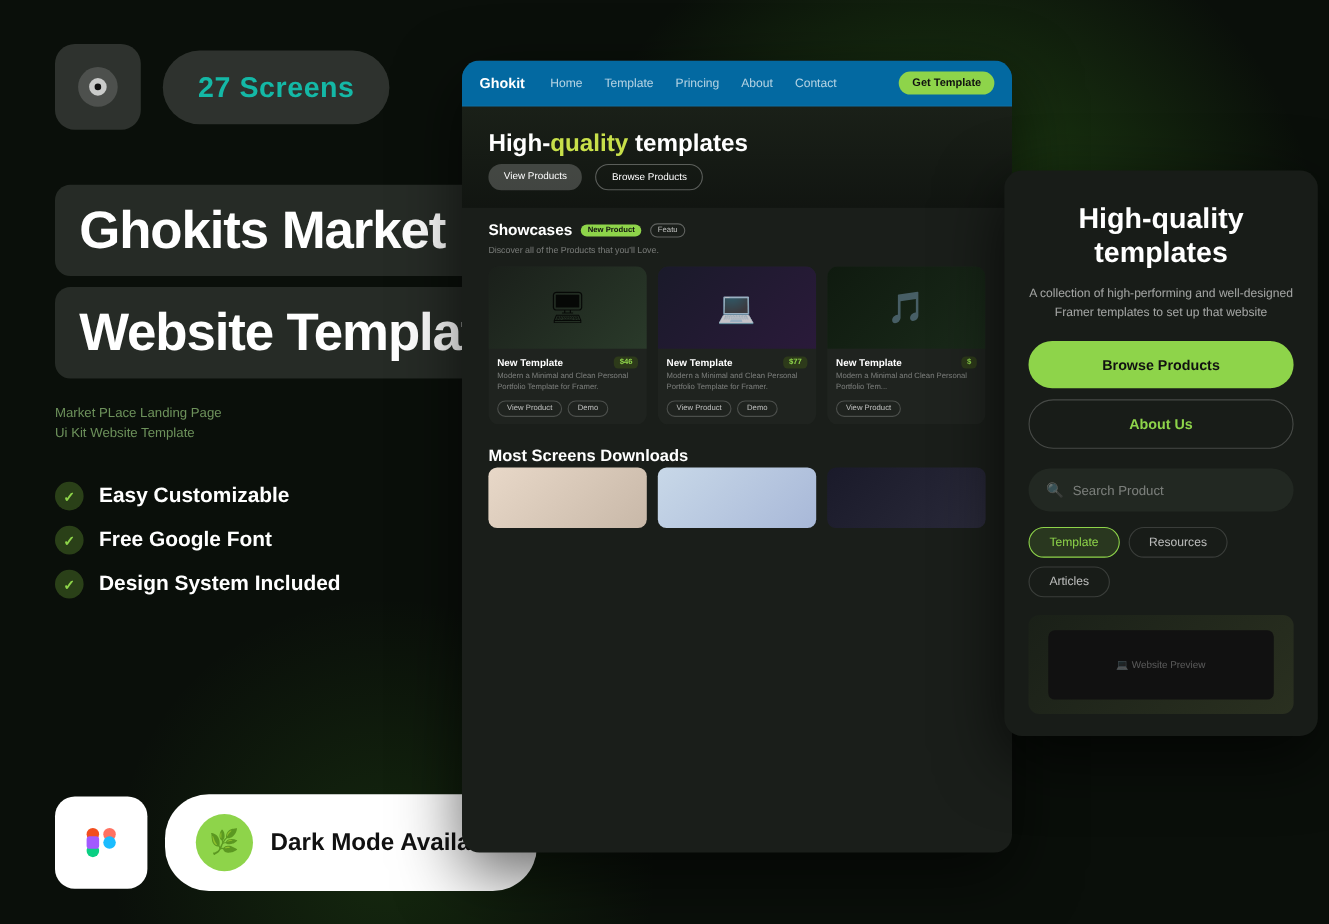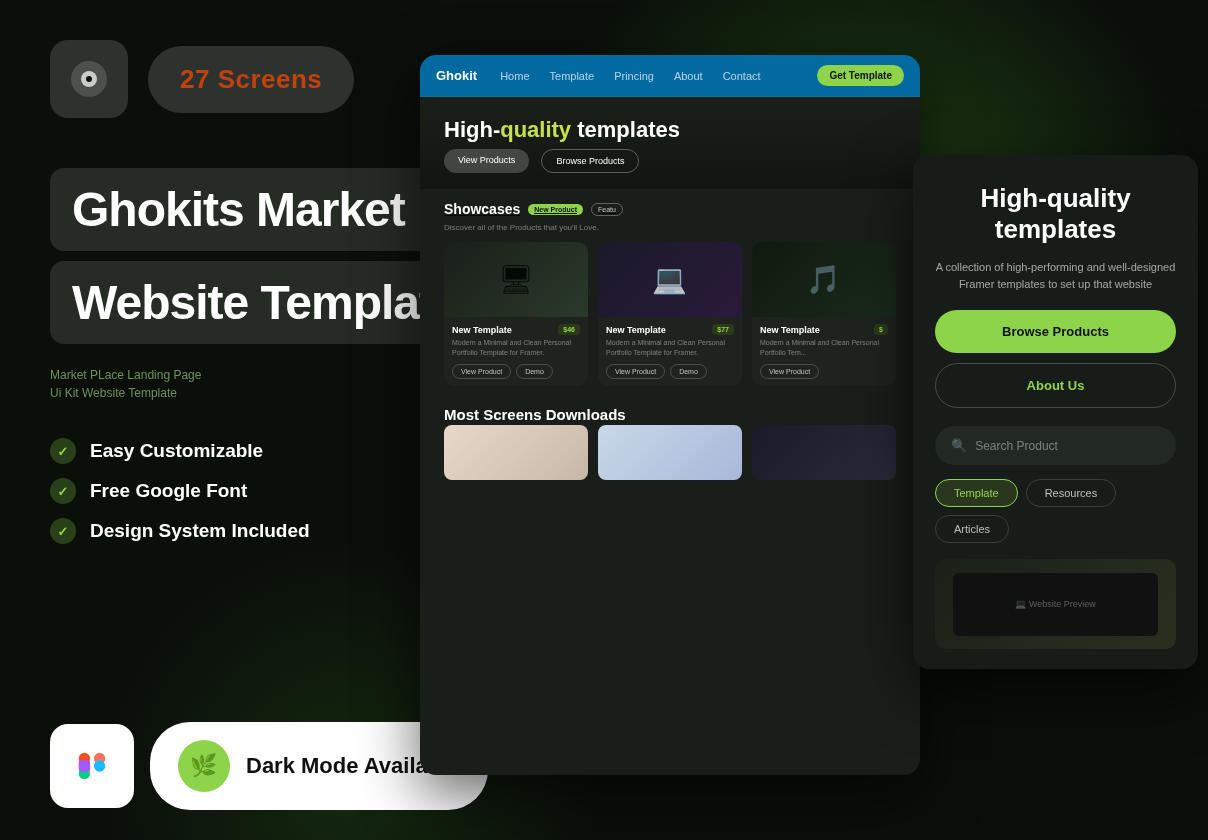--- a/index.html
+++ b/index.html
@@ -64,21 +64,21 @@
     }
     .logo-badge svg {
       width: 40px;
       height: 40px;
     }
 
     .screens-badge {
       background: rgba(255,255,255,0.15);
       border-radius: 40px;
       padding: 18px 32px;
-      color: #c2410c;
+      color: #14b8a6;
       font-size: 26px;
       font-weight: 800;
       letter-spacing: 0.5px;
     }
 
     
     .main-title-block {
       margin-bottom: 16px;
     }
     .main-title-1 {
@@ -259,21 +259,20 @@
     }
 
     .browser-section {
       padding: 12px 24px 8px;
     }
     .section-title-row {
       display: flex;
       align-items: center;
       gap: 8px;
       margin-bottom: 6px;
-      text-decoration: underline;
     }
     .section-title {
       color: #fff;
       font-size: 14px;
       font-weight: 700;
     }
     .new-badge {
       background: #8ed44a;
       color: #111;
       font-size: 7px;

